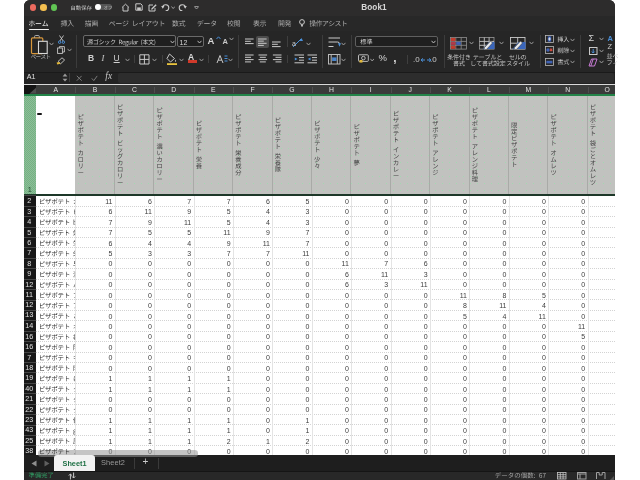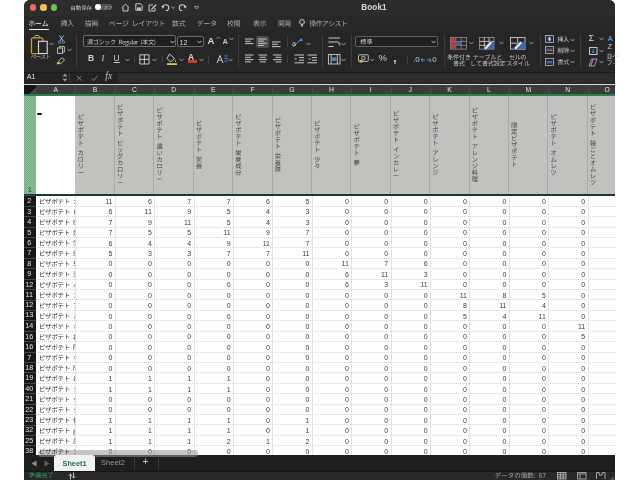--- a/index.html
+++ b/index.html
@@ -182,21 +182,21 @@
 <div style="position:absolute;left:0.0px;top:374.3px;font-family:Liberation Sans,sans-serif;font-size:7.2px;color:#e0e0e0;white-space:pre;line-height:1;left:29.3px;transform:translateX(-50%)">19</div>
 <div style="position:absolute;left:24.0px;top:372.4px;width:12.3px;height:0.8px;background:#454545;"></div>
 <div style="position:absolute;left:0.0px;top:384.8px;font-family:Liberation Sans,sans-serif;font-size:7.2px;color:#e0e0e0;white-space:pre;line-height:1;left:29.3px;transform:translateX(-50%)">40</div>
 <div style="position:absolute;left:24.0px;top:382.9px;width:12.3px;height:0.8px;background:#454545;"></div>
 <div style="position:absolute;left:0.0px;top:395.2px;font-family:Liberation Sans,sans-serif;font-size:7.2px;color:#e0e0e0;white-space:pre;line-height:1;left:29.3px;transform:translateX(-50%)">21</div>
 <div style="position:absolute;left:24.0px;top:393.3px;width:12.3px;height:0.8px;background:#454545;"></div>
 <div style="position:absolute;left:0.0px;top:405.6px;font-family:Liberation Sans,sans-serif;font-size:7.2px;color:#e0e0e0;white-space:pre;line-height:1;left:29.3px;transform:translateX(-50%)">22</div>
 <div style="position:absolute;left:24.0px;top:403.7px;width:12.3px;height:0.8px;background:#454545;"></div>
 <div style="position:absolute;left:0.0px;top:416.0px;font-family:Liberation Sans,sans-serif;font-size:7.2px;color:#e0e0e0;white-space:pre;line-height:1;left:29.3px;transform:translateX(-50%)">23</div>
 <div style="position:absolute;left:24.0px;top:414.1px;width:12.3px;height:0.8px;background:#454545;"></div>
-<div style="position:absolute;left:0.0px;top:426.4px;font-family:Liberation Sans,sans-serif;font-size:7.2px;color:#e0e0e0;white-space:pre;line-height:1;left:29.3px;transform:translateX(-50%)">32</div>
+<div style="position:absolute;left:0.0px;top:426.4px;font-family:Liberation Sans,sans-serif;font-size:7.2px;color:#e0e0e0;white-space:pre;line-height:1;left:29.3px;transform:translateX(-50%)">43</div>
 <div style="position:absolute;left:24.0px;top:424.5px;width:12.3px;height:0.8px;background:#454545;"></div>
 <div style="position:absolute;left:0.0px;top:436.9px;font-family:Liberation Sans,sans-serif;font-size:7.2px;color:#e0e0e0;white-space:pre;line-height:1;left:29.3px;transform:translateX(-50%)">25</div>
 <div style="position:absolute;left:24.0px;top:435.0px;width:12.3px;height:0.8px;background:#454545;"></div>
 <div style="position:absolute;left:0.0px;top:447.3px;font-family:Liberation Sans,sans-serif;font-size:7.2px;color:#e0e0e0;white-space:pre;line-height:1;left:29.3px;transform:translateX(-50%)">38</div>
 <div style="position:absolute;left:24.0px;top:445.4px;width:12.3px;height:0.8px;background:#454545;"></div>
 <div style="position:absolute;right:527.6px;top:197.9px;font-family:Liberation Sans,sans-serif;font-size:7.0px;color:#3c3c3c;white-space:pre;line-height:1;">11</div>
 <div style="position:absolute;right:488.2px;top:197.9px;font-family:Liberation Sans,sans-serif;font-size:7.0px;color:#3c3c3c;white-space:pre;line-height:1;">6</div>
 <div style="position:absolute;right:448.8px;top:197.9px;font-family:Liberation Sans,sans-serif;font-size:7.0px;color:#3c3c3c;white-space:pre;line-height:1;">7</div>
 <div style="position:absolute;right:409.4px;top:197.9px;font-family:Liberation Sans,sans-serif;font-size:7.0px;color:#3c3c3c;white-space:pre;line-height:1;">7</div>
 <div style="position:absolute;right:370.0px;top:197.9px;font-family:Liberation Sans,sans-serif;font-size:7.0px;color:#3c3c3c;white-space:pre;line-height:1;">6</div>

